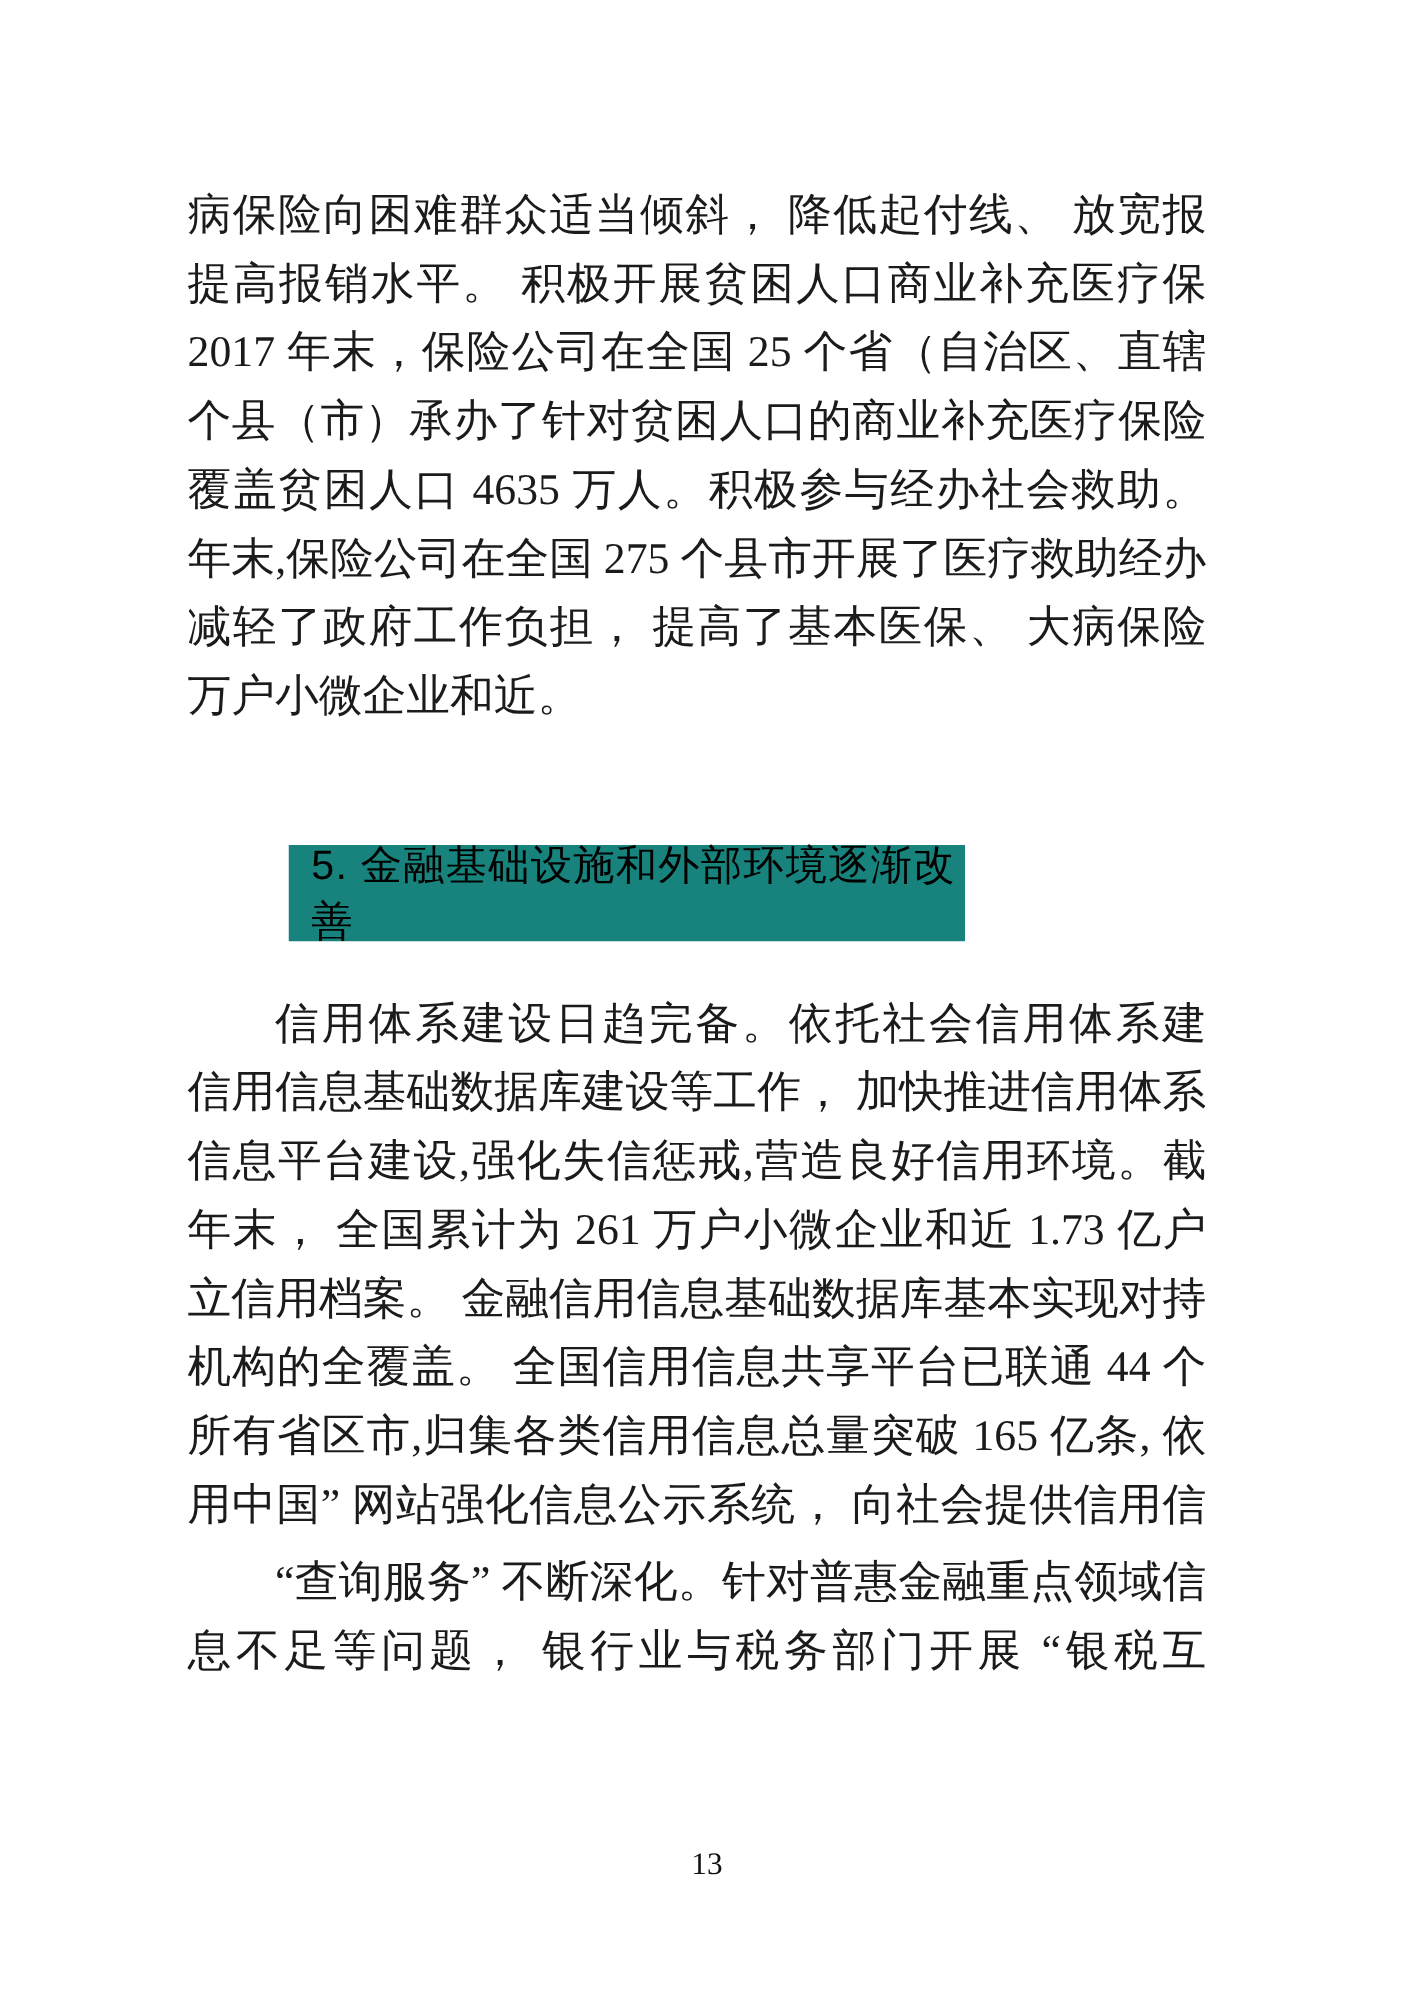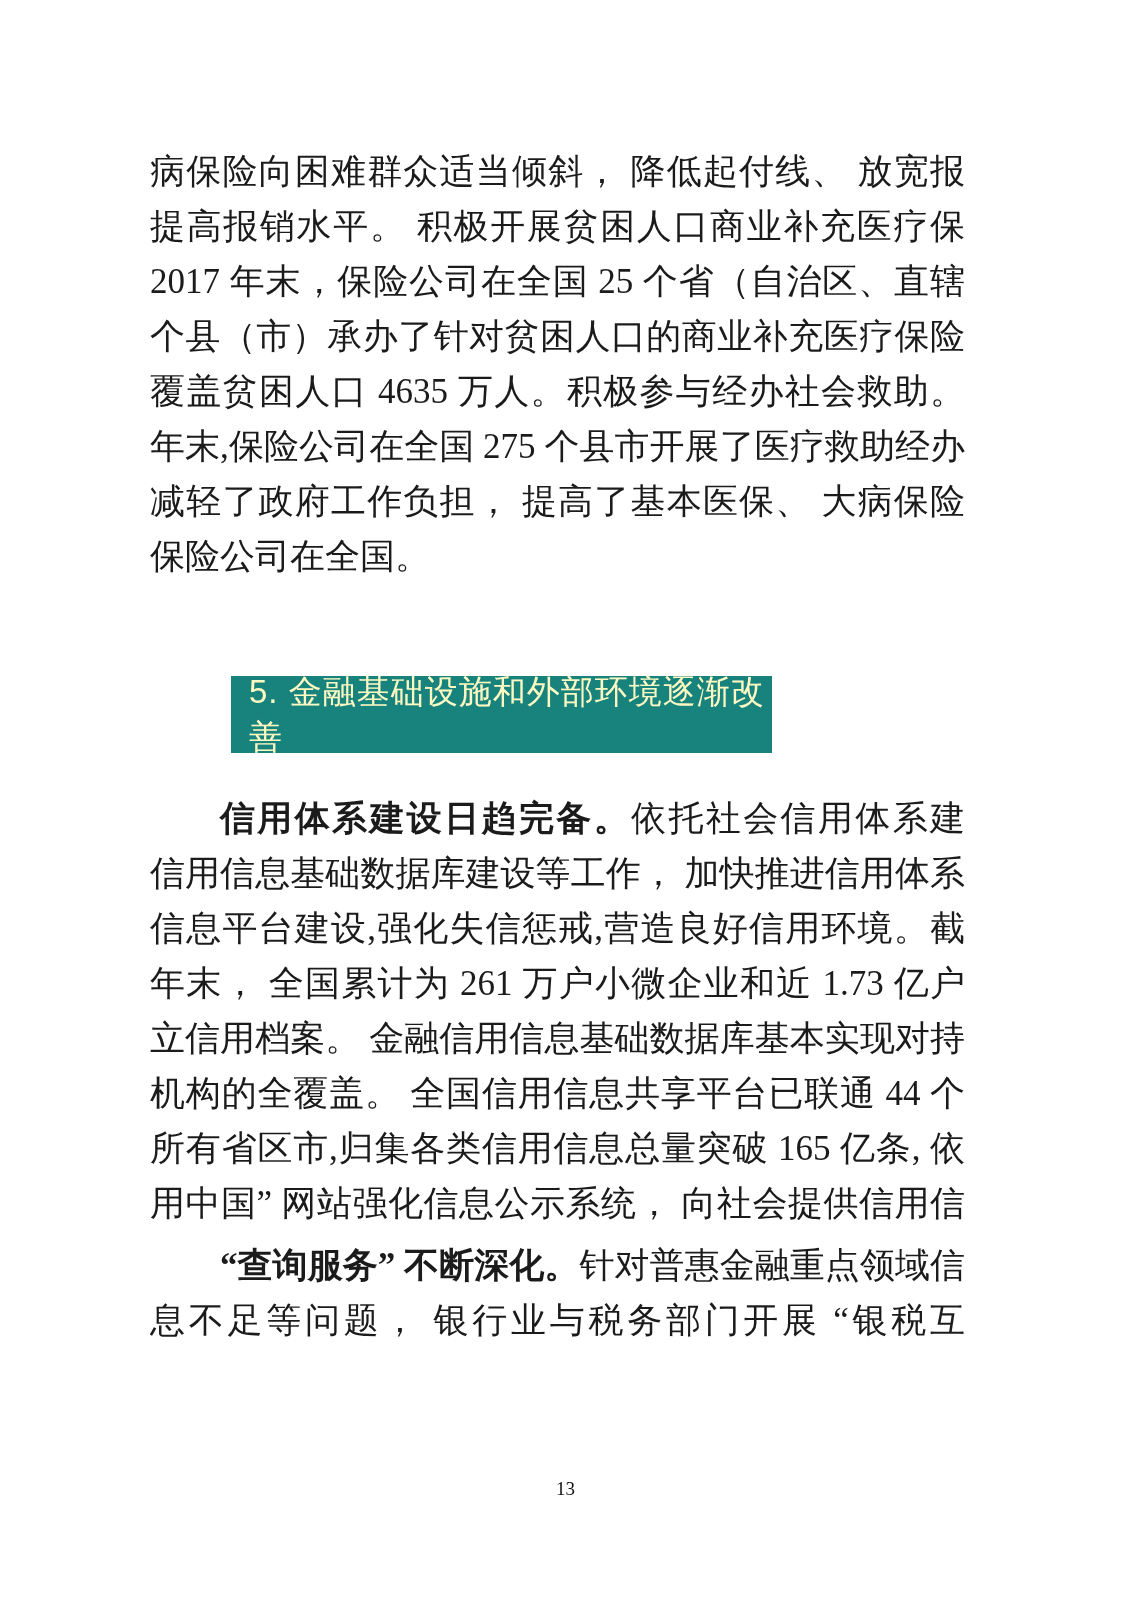--- a/index.html
+++ b/index.html
@@ -24,65 +24,65 @@
     height: 55px;
     line-height: 55px;
     text-align: justify;
     text-align-last: justify;
     overflow: hidden;
   }
   .line.para-end {
     text-align-last: left;
   }
   .lead-bold {
-    font-weight: bold;
+    font-weight: normal;
   }
   .indent {
     text-indent: 70px;
   }
   .heading-box {
     margin: 92px 0 0 81px;
     width: 541px;
     height: 77px;
     box-sizing: border-box;
     display: flex;
     align-items: center;
     padding-left: 18px;
-    color: #fef9c3;
+    color: #000000;
     font-family: "Liberation Sans", "DejaVu Sans", sans-serif;
     font-size: 33px;
     letter-spacing: 1px;
   }
   .para-2 { margin-top: 38px; }
   .para-3 { margin-top: 7px; }
   .page-number {
     position: absolute;
     top: 1478px;
     left: 0;
     width: 100%;
     text-align: center;
-    font-size: 19px;
+    font-size: 25px;
     color: #111111;
   }
 </style>
 </head>
 <body>
 
 <div class="page">
   <div class="content">
 
     <div>
       <div class="line">病保险向困难群众适当倾斜， 降低起付线、 放宽报销范围，</div>
       <div class="line">提高报销水平。 积极开展贫困人口商业补充医疗保险， 截至</div>
       <div class="line">2017 年末，保险公司在全国 25 个省（自治区、直辖市）1152</div>
       <div class="line">个县（市）承办了针对贫困人口的商业补充医疗保险业务，</div>
       <div class="line">覆盖贫困人口 4635 万人。积极参与经办社会救助。截至 2017</div>
       <div class="line">年末,保险公司在全国 275 个县市开展了医疗救助经办项目，</div>
       <div class="line">减轻了政府工作负担， 提高了基本医保、 大病保险与医疗救</div>
-      <div class="line para-end">保险公司在全国。</div>
+      <div class="line para-end">万户小微企业和近。</div>
     </div>
 
     <div class="heading-box" style="background: rgb(24, 131, 125);">
       <span>5. 金融基础设施和外部环境逐渐改善</span>
     </div>
 
     <div class="para-2">
       <div class="line indent">
         <span class="lead-bold">信用体系建设日趋完备。</span><span>依托社会信用体系建设、金融</span>
       </div>

